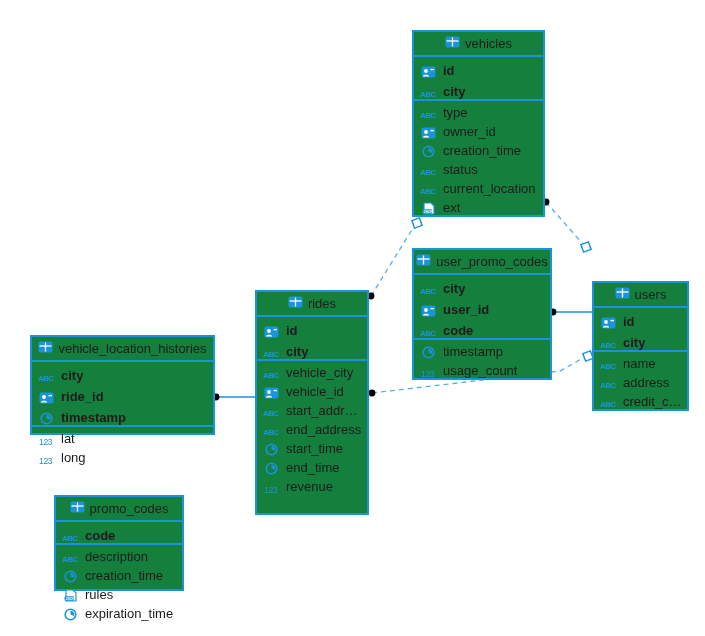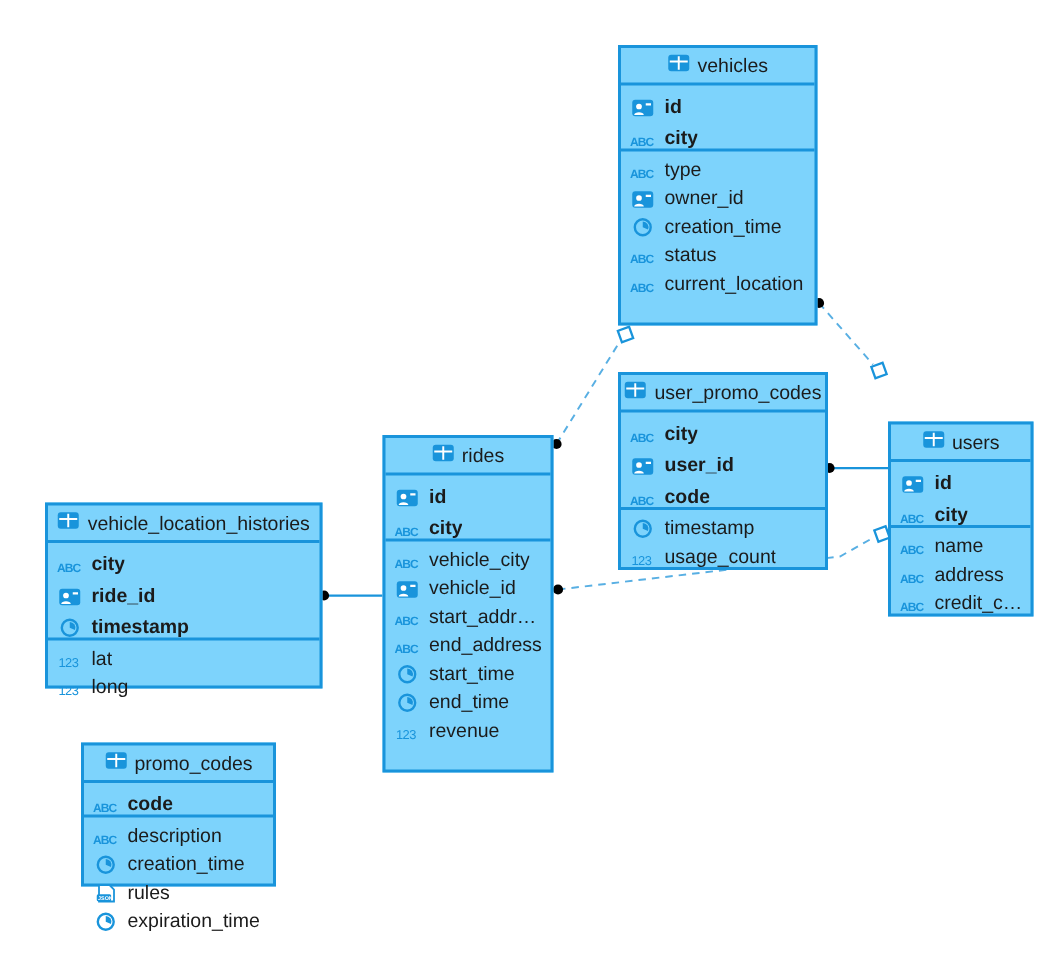--- a/index.html
+++ b/index.html
@@ -5,21 +5,21 @@
   :root{
     --blue:#1994DB;
     --dash:#58AFE3;
     --text:#1b1b1b;
   }
   html,body{margin:0;padding:0;background:#fff;}
   body{font-family:"Liberation Sans",sans-serif;}
   #canvas{position:relative;width:705px;height:636px;background:#fff;overflow:hidden;}
   #conn-layer{position:absolute;left:0;top:0;z-index:1;}
   .db-table{
-    position:absolute;background:#7dd3fc;border:2px solid var(--blue);
+    position:absolute;background:#15803d;border:2px solid var(--blue);
     box-sizing:border-box;z-index:2;
   }
   .tbl-header{
     height:25px;box-sizing:border-box;border-bottom:2px solid var(--blue);
     display:flex;align-items:center;justify-content:center;gap:5px;
     font-size:13px;font-weight:500;color:var(--text);white-space:nowrap;
   }
   .section{display:block;}
   .section-fields{border-top:2px solid var(--blue);}
   .row{
@@ -118,334 +118,344 @@
           <span class="lbl">status</span>
         </div>
         <div class="row">
           <span class="icon">
             <svg width="17" height="10" viewBox="0 0 17 10">
               <text x="0" y="8.4" font-size="8" font-weight="bold" fill="#1994DB" font-family="Liberation Sans, sans-serif" letter-spacing="-0.6">ABC</text>
             </svg>
           </span>
           <span class="lbl">current_location</span>
         </div>
-      </div>
-    </div>
-    <div class="db-table" style="left: 412px; top: 248px; width: 140px; height: 132px;">
-      <div class="tbl-header">
-        <span class="hicon"><svg width="15" height="12" viewBox="0 0 15 12">
-            <rect x="0.5" y="0.5" width="14" height="11" rx="2" fill="#1994DB"></rect>
-            <line x1="1.5" y1="5" x2="13.5" y2="5" stroke="#fff" stroke-width="1.3"></line>
-            <line x1="7.5" y1="1.5" x2="7.5" y2="10.5" stroke="#fff" stroke-width="1.3"></line>
-          </svg></span>
-        <span>user_promo_codes</span>
-      </div>
-      <div class="section section-pk">
-        <div class="row">
-          <span class="icon">
-            <svg width="17" height="10" viewBox="0 0 17 10">
-              <text x="0" y="8.4" font-size="8" font-weight="bold" fill="#1994DB" font-family="Liberation Sans, sans-serif" letter-spacing="-0.6">ABC</text>
-            </svg>
-          </span>
-          <span class="lbl">city</span>
-        </div>
-        <div class="row">
-          <span class="icon">
-            <svg width="15" height="12" viewBox="0 0 15 12">
-              <rect x="0.5" y="0.5" width="14" height="11" rx="2" fill="#1994DB"></rect>
-              <circle cx="5" cy="5" r="1.9" fill="#fff"></circle>
-              <path d="M1.8 10.6 C1.8 8.2 8.2 8.2 8.2 10.6 Z" fill="#fff"></path>
-              <line x1="9.5" y1="3.6" x2="13" y2="3.6" stroke="#fff" stroke-width="1.4"></line>
-            </svg>
-          </span>
-          <span class="lbl">user_id</span>
-        </div>
-        <div class="row">
-          <span class="icon">
-            <svg width="17" height="10" viewBox="0 0 17 10">
-              <text x="0" y="8.4" font-size="8" font-weight="bold" fill="#1994DB" font-family="Liberation Sans, sans-serif" letter-spacing="-0.6">ABC</text>
-            </svg>
-          </span>
-          <span class="lbl">code</span>
-        </div>
-      </div>
-      <div class="section section-fields">
-        <div class="row">
-          <span class="icon">
-            <svg width="13" height="13" viewBox="0 0 13 13">
-              <circle cx="6.5" cy="6.5" r="5.3" fill="none" stroke="#1994DB" stroke-width="1.6"></circle>
-              <path d="M6.5 6.5 L6.5 2.6 A3.9 3.9 0 0 1 10 8 Z" fill="#1994DB"></path>
-            </svg>
-          </span>
-          <span class="lbl">timestamp</span>
-        </div>
-        <div class="row">
-          <span class="icon">
-            <svg width="15" height="10" viewBox="0 0 15 10">
-              <text x="0" y="8.6" font-size="8.6" fill="#1994DB" font-family="Liberation Sans, sans-serif" letter-spacing="-0.4">123</text>
-            </svg>
-          </span>
-          <span class="lbl">usage_count</span>
-        </div>
-      </div>
-    </div>
-    <div class="db-table" style="left: 592px; top: 248px; width: 97px; height: 130px; margin-top: 33px;">
-      <div class="tbl-header">
-        <span class="hicon"><svg width="15" height="12" viewBox="0 0 15 12">
-            <rect x="0.5" y="0.5" width="14" height="11" rx="2" fill="#1994DB"></rect>
-            <line x1="1.5" y1="5" x2="13.5" y2="5" stroke="#fff" stroke-width="1.3"></line>
-            <line x1="7.5" y1="1.5" x2="7.5" y2="10.5" stroke="#fff" stroke-width="1.3"></line>
-          </svg></span>
-        <span>users</span>
-      </div>
-      <div class="section section-pk">
-        <div class="row">
-          <span class="icon">
-            <svg width="15" height="12" viewBox="0 0 15 12">
-              <rect x="0.5" y="0.5" width="14" height="11" rx="2" fill="#1994DB"></rect>
-              <circle cx="5" cy="5" r="1.9" fill="#fff"></circle>
-              <path d="M1.8 10.6 C1.8 8.2 8.2 8.2 8.2 10.6 Z" fill="#fff"></path>
-              <line x1="9.5" y1="3.6" x2="13" y2="3.6" stroke="#fff" stroke-width="1.4"></line>
-            </svg>
-          </span>
-          <span class="lbl">id</span>
-        </div>
-        <div class="row">
-          <span class="icon">
-            <svg width="17" height="10" viewBox="0 0 17 10">
-              <text x="0" y="8.4" font-size="8" font-weight="bold" fill="#1994DB" font-family="Liberation Sans, sans-serif" letter-spacing="-0.6">ABC</text>
-            </svg>
-          </span>
-          <span class="lbl">city</span>
-        </div>
-      </div>
-      <div class="section section-fields">
-        <div class="row">
-          <span class="icon">
-            <svg width="17" height="10" viewBox="0 0 17 10">
-              <text x="0" y="8.4" font-size="8" font-weight="bold" fill="#1994DB" font-family="Liberation Sans, sans-serif" letter-spacing="-0.6">ABC</text>
-            </svg>
-          </span>
-          <span class="lbl">name</span>
-        </div>
-        <div class="row">
-          <span class="icon">
-            <svg width="17" height="10" viewBox="0 0 17 10">
-              <text x="0" y="8.4" font-size="8" font-weight="bold" fill="#1994DB" font-family="Liberation Sans, sans-serif" letter-spacing="-0.6">ABC</text>
-            </svg>
-          </span>
-          <span class="lbl">address</span>
-        </div>
-        <div class="row">
-          <span class="icon">
-            <svg width="17" height="10" viewBox="0 0 17 10">
-              <text x="0" y="8.4" font-size="8" font-weight="bold" fill="#1994DB" font-family="Liberation Sans, sans-serif" letter-spacing="-0.6">ABC</text>
-            </svg>
-          </span>
-          <span class="lbl">credit_card</span>
-        </div>
-      </div>
-    </div>
-    <div class="db-table" style="left: 255px; top: 290px; width: 114px; height: 225px;">
-      <div class="tbl-header">
-        <span class="hicon"><svg width="15" height="12" viewBox="0 0 15 12">
-            <rect x="0.5" y="0.5" width="14" height="11" rx="2" fill="#1994DB"></rect>
-            <line x1="1.5" y1="5" x2="13.5" y2="5" stroke="#fff" stroke-width="1.3"></line>
-            <line x1="7.5" y1="1.5" x2="7.5" y2="10.5" stroke="#fff" stroke-width="1.3"></line>
-          </svg></span>
-        <span>rides</span>
-      </div>
-      <div class="section section-pk">
-        <div class="row">
-          <span class="icon">
-            <svg width="15" height="12" viewBox="0 0 15 12">
-              <rect x="0.5" y="0.5" width="14" height="11" rx="2" fill="#1994DB"></rect>
-              <circle cx="5" cy="5" r="1.9" fill="#fff"></circle>
-              <path d="M1.8 10.6 C1.8 8.2 8.2 8.2 8.2 10.6 Z" fill="#fff"></path>
-              <line x1="9.5" y1="3.6" x2="13" y2="3.6" stroke="#fff" stroke-width="1.4"></line>
-            </svg>
-          </span>
-          <span class="lbl">id</span>
-        </div>
-        <div class="row">
-          <span class="icon">
-            <svg width="17" height="10" viewBox="0 0 17 10">
-              <text x="0" y="8.4" font-size="8" font-weight="bold" fill="#1994DB" font-family="Liberation Sans, sans-serif" letter-spacing="-0.6">ABC</text>
-            </svg>
-          </span>
-          <span class="lbl">city</span>
-        </div>
-      </div>
-      <div class="section section-fields">
-        <div class="row">
-          <span class="icon">
-            <svg width="17" height="10" viewBox="0 0 17 10">
-              <text x="0" y="8.4" font-size="8" font-weight="bold" fill="#1994DB" font-family="Liberation Sans, sans-serif" letter-spacing="-0.6">ABC</text>
-            </svg>
-          </span>
-          <span class="lbl">vehicle_city</span>
-        </div>
-        <div class="row">
-          <span class="icon">
-            <svg width="15" height="12" viewBox="0 0 15 12">
-              <rect x="0.5" y="0.5" width="14" height="11" rx="2" fill="#1994DB"></rect>
-              <circle cx="5" cy="5" r="1.9" fill="#fff"></circle>
-              <path d="M1.8 10.6 C1.8 8.2 8.2 8.2 8.2 10.6 Z" fill="#fff"></path>
-              <line x1="9.5" y1="3.6" x2="13" y2="3.6" stroke="#fff" stroke-width="1.4"></line>
-            </svg>
-          </span>
-          <span class="lbl">vehicle_id</span>
-        </div>
-        <div class="row">
-          <span class="icon">
-            <svg width="17" height="10" viewBox="0 0 17 10">
-              <text x="0" y="8.4" font-size="8" font-weight="bold" fill="#1994DB" font-family="Liberation Sans, sans-serif" letter-spacing="-0.6">ABC</text>
-            </svg>
-          </span>
-          <span class="lbl">start_address</span>
-        </div>
-        <div class="row">
-          <span class="icon">
-            <svg width="17" height="10" viewBox="0 0 17 10">
-              <text x="0" y="8.4" font-size="8" font-weight="bold" fill="#1994DB" font-family="Liberation Sans, sans-serif" letter-spacing="-0.6">ABC</text>
-            </svg>
-          </span>
-          <span class="lbl">end_address</span>
-        </div>
-        <div class="row">
-          <span class="icon">
-            <svg width="13" height="13" viewBox="0 0 13 13">
-              <circle cx="6.5" cy="6.5" r="5.3" fill="none" stroke="#1994DB" stroke-width="1.6"></circle>
-              <path d="M6.5 6.5 L6.5 2.6 A3.9 3.9 0 0 1 10 8 Z" fill="#1994DB"></path>
-            </svg>
-          </span>
-          <span class="lbl">start_time</span>
-        </div>
-        <div class="row">
-          <span class="icon">
-            <svg width="13" height="13" viewBox="0 0 13 13">
-              <circle cx="6.5" cy="6.5" r="5.3" fill="none" stroke="#1994DB" stroke-width="1.6"></circle>
-              <path d="M6.5 6.5 L6.5 2.6 A3.9 3.9 0 0 1 10 8 Z" fill="#1994DB"></path>
-            </svg>
-          </span>
-          <span class="lbl">end_time</span>
-        </div>
-        <div class="row">
-          <span class="icon">
-            <svg width="15" height="10" viewBox="0 0 15 10">
-              <text x="0" y="8.6" font-size="8.6" fill="#1994DB" font-family="Liberation Sans, sans-serif" letter-spacing="-0.4">123</text>
-            </svg>
-          </span>
-          <span class="lbl">revenue</span>
-        </div>
-      </div>
-    </div>
-    <div class="db-table" style="left: 30px; top: 335px; width: 185px; height: 124px;">
-      <div class="tbl-header">
-        <span class="hicon"><svg width="15" height="12" viewBox="0 0 15 12">
-            <rect x="0.5" y="0.5" width="14" height="11" rx="2" fill="#1994DB"></rect>
-            <line x1="1.5" y1="5" x2="13.5" y2="5" stroke="#fff" stroke-width="1.3"></line>
-            <line x1="7.5" y1="1.5" x2="7.5" y2="10.5" stroke="#fff" stroke-width="1.3"></line>
-          </svg></span>
-        <span>vehicle_location_histories</span>
-      </div>
-      <div class="section section-pk">
-        <div class="row">
-          <span class="icon">
-            <svg width="17" height="10" viewBox="0 0 17 10">
-              <text x="0" y="8.4" font-size="8" font-weight="bold" fill="#1994DB" font-family="Liberation Sans, sans-serif" letter-spacing="-0.6">ABC</text>
-            </svg>
-          </span>
-          <span class="lbl">city</span>
-        </div>
-        <div class="row">
-          <span class="icon">
-            <svg width="15" height="12" viewBox="0 0 15 12">
-              <rect x="0.5" y="0.5" width="14" height="11" rx="2" fill="#1994DB"></rect>
-              <circle cx="5" cy="5" r="1.9" fill="#fff"></circle>
-              <path d="M1.8 10.6 C1.8 8.2 8.2 8.2 8.2 10.6 Z" fill="#fff"></path>
-              <line x1="9.5" y1="3.6" x2="13" y2="3.6" stroke="#fff" stroke-width="1.4"></line>
-            </svg>
-          </span>
-          <span class="lbl">ride_id</span>
-        </div>
-        <div class="row">
-          <span class="icon">
-            <svg width="13" height="13" viewBox="0 0 13 13">
-              <circle cx="6.5" cy="6.5" r="5.3" fill="none" stroke="#1994DB" stroke-width="1.6"></circle>
-              <path d="M6.5 6.5 L6.5 2.6 A3.9 3.9 0 0 1 10 8 Z" fill="#1994DB"></path>
-            </svg>
-          </span>
-          <span class="lbl">timestamp</span>
-        </div>
-      </div>
-      <div class="section section-fields">
-        <div class="row">
-          <span class="icon">
-            <svg width="15" height="10" viewBox="0 0 15 10">
-              <text x="0" y="8.6" font-size="8.6" fill="#1994DB" font-family="Liberation Sans, sans-serif" letter-spacing="-0.4">123</text>
-            </svg>
-          </span>
-          <span class="lbl">lat</span>
-        </div>
-        <div class="row">
-          <span class="icon">
-            <svg width="15" height="10" viewBox="0 0 15 10">
-              <text x="0" y="8.6" font-size="8.6" fill="#1994DB" font-family="Liberation Sans, sans-serif" letter-spacing="-0.4">123</text>
-            </svg>
-          </span>
-          <span class="lbl">long</span>
-        </div>
-      </div>
-    </div>
-    <div class="db-table" style="left: 30px; top: 495px; width: 130px; height: 96px; margin-left: 24px;">
-      <div class="tbl-header">
-        <span class="hicon"><svg width="15" height="12" viewBox="0 0 15 12">
-            <rect x="0.5" y="0.5" width="14" height="11" rx="2" fill="#1994DB"></rect>
-            <line x1="1.5" y1="5" x2="13.5" y2="5" stroke="#fff" stroke-width="1.3"></line>
-            <line x1="7.5" y1="1.5" x2="7.5" y2="10.5" stroke="#fff" stroke-width="1.3"></line>
-          </svg></span>
-        <span>promo_codes</span>
-      </div>
-      <div class="section section-pk">
-        <div class="row">
-          <span class="icon">
-            <svg width="17" height="10" viewBox="0 0 17 10">
-              <text x="0" y="8.4" font-size="8" font-weight="bold" fill="#1994DB" font-family="Liberation Sans, sans-serif" letter-spacing="-0.6">ABC</text>
-            </svg>
-          </span>
-          <span class="lbl">code</span>
-        </div>
-      </div>
-      <div class="section section-fields">
-        <div class="row">
-          <span class="icon">
-            <svg width="17" height="10" viewBox="0 0 17 10">
-              <text x="0" y="8.4" font-size="8" font-weight="bold" fill="#1994DB" font-family="Liberation Sans, sans-serif" letter-spacing="-0.6">ABC</text>
-            </svg>
-          </span>
-          <span class="lbl">description</span>
-        </div>
-        <div class="row">
-          <span class="icon">
-            <svg width="13" height="13" viewBox="0 0 13 13">
-              <circle cx="6.5" cy="6.5" r="5.3" fill="none" stroke="#1994DB" stroke-width="1.6"></circle>
-              <path d="M6.5 6.5 L6.5 2.6 A3.9 3.9 0 0 1 10 8 Z" fill="#1994DB"></path>
-            </svg>
-          </span>
-          <span class="lbl">creation_time</span>
-        </div>
         <div class="row">
           <span class="icon">
             <svg width="13" height="13" viewBox="0 0 13 13">
               <path d="M2 1 h7 l3 3 v8 h-10 z" fill="#fff" stroke="#1994DB" stroke-width="1.2"></path>
               <rect x="0.5" y="7.2" width="9.6" height="4.6" rx="1" fill="#1994DB"></rect>
               <text x="1.4" y="10.9" font-size="3.6" font-weight="bold" fill="#fff" font-family="Liberation Sans, sans-serif">JSON</text>
             </svg>
           </span>
+          <span class="lbl">ext</span>
+        </div>
+      </div>
+    </div>
+    <div class="db-table" style="left: 412px; top: 248px; width: 140px; height: 132px;">
+      <div class="tbl-header">
+        <span class="hicon"><svg width="15" height="12" viewBox="0 0 15 12">
+            <rect x="0.5" y="0.5" width="14" height="11" rx="2" fill="#1994DB"></rect>
+            <line x1="1.5" y1="5" x2="13.5" y2="5" stroke="#fff" stroke-width="1.3"></line>
+            <line x1="7.5" y1="1.5" x2="7.5" y2="10.5" stroke="#fff" stroke-width="1.3"></line>
+          </svg></span>
+        <span>user_promo_codes</span>
+      </div>
+      <div class="section section-pk">
+        <div class="row">
+          <span class="icon">
+            <svg width="17" height="10" viewBox="0 0 17 10">
+              <text x="0" y="8.4" font-size="8" font-weight="bold" fill="#1994DB" font-family="Liberation Sans, sans-serif" letter-spacing="-0.6">ABC</text>
+            </svg>
+          </span>
+          <span class="lbl">city</span>
+        </div>
+        <div class="row">
+          <span class="icon">
+            <svg width="15" height="12" viewBox="0 0 15 12">
+              <rect x="0.5" y="0.5" width="14" height="11" rx="2" fill="#1994DB"></rect>
+              <circle cx="5" cy="5" r="1.9" fill="#fff"></circle>
+              <path d="M1.8 10.6 C1.8 8.2 8.2 8.2 8.2 10.6 Z" fill="#fff"></path>
+              <line x1="9.5" y1="3.6" x2="13" y2="3.6" stroke="#fff" stroke-width="1.4"></line>
+            </svg>
+          </span>
+          <span class="lbl">user_id</span>
+        </div>
+        <div class="row">
+          <span class="icon">
+            <svg width="17" height="10" viewBox="0 0 17 10">
+              <text x="0" y="8.4" font-size="8" font-weight="bold" fill="#1994DB" font-family="Liberation Sans, sans-serif" letter-spacing="-0.6">ABC</text>
+            </svg>
+          </span>
+          <span class="lbl">code</span>
+        </div>
+      </div>
+      <div class="section section-fields">
+        <div class="row">
+          <span class="icon">
+            <svg width="13" height="13" viewBox="0 0 13 13">
+              <circle cx="6.5" cy="6.5" r="5.3" fill="none" stroke="#1994DB" stroke-width="1.6"></circle>
+              <path d="M6.5 6.5 L6.5 2.6 A3.9 3.9 0 0 1 10 8 Z" fill="#1994DB"></path>
+            </svg>
+          </span>
+          <span class="lbl">timestamp</span>
+        </div>
+        <div class="row">
+          <span class="icon">
+            <svg width="15" height="10" viewBox="0 0 15 10">
+              <text x="0" y="8.6" font-size="8.6" fill="#1994DB" font-family="Liberation Sans, sans-serif" letter-spacing="-0.4">123</text>
+            </svg>
+          </span>
+          <span class="lbl">usage_count</span>
+        </div>
+      </div>
+    </div>
+    <div class="db-table" style="left: 592px; top: 248px; width: 97px; height: 130px; margin-top: 33px;">
+      <div class="tbl-header">
+        <span class="hicon"><svg width="15" height="12" viewBox="0 0 15 12">
+            <rect x="0.5" y="0.5" width="14" height="11" rx="2" fill="#1994DB"></rect>
+            <line x1="1.5" y1="5" x2="13.5" y2="5" stroke="#fff" stroke-width="1.3"></line>
+            <line x1="7.5" y1="1.5" x2="7.5" y2="10.5" stroke="#fff" stroke-width="1.3"></line>
+          </svg></span>
+        <span>users</span>
+      </div>
+      <div class="section section-pk">
+        <div class="row">
+          <span class="icon">
+            <svg width="15" height="12" viewBox="0 0 15 12">
+              <rect x="0.5" y="0.5" width="14" height="11" rx="2" fill="#1994DB"></rect>
+              <circle cx="5" cy="5" r="1.9" fill="#fff"></circle>
+              <path d="M1.8 10.6 C1.8 8.2 8.2 8.2 8.2 10.6 Z" fill="#fff"></path>
+              <line x1="9.5" y1="3.6" x2="13" y2="3.6" stroke="#fff" stroke-width="1.4"></line>
+            </svg>
+          </span>
+          <span class="lbl">id</span>
+        </div>
+        <div class="row">
+          <span class="icon">
+            <svg width="17" height="10" viewBox="0 0 17 10">
+              <text x="0" y="8.4" font-size="8" font-weight="bold" fill="#1994DB" font-family="Liberation Sans, sans-serif" letter-spacing="-0.6">ABC</text>
+            </svg>
+          </span>
+          <span class="lbl">city</span>
+        </div>
+      </div>
+      <div class="section section-fields">
+        <div class="row">
+          <span class="icon">
+            <svg width="17" height="10" viewBox="0 0 17 10">
+              <text x="0" y="8.4" font-size="8" font-weight="bold" fill="#1994DB" font-family="Liberation Sans, sans-serif" letter-spacing="-0.6">ABC</text>
+            </svg>
+          </span>
+          <span class="lbl">name</span>
+        </div>
+        <div class="row">
+          <span class="icon">
+            <svg width="17" height="10" viewBox="0 0 17 10">
+              <text x="0" y="8.4" font-size="8" font-weight="bold" fill="#1994DB" font-family="Liberation Sans, sans-serif" letter-spacing="-0.6">ABC</text>
+            </svg>
+          </span>
+          <span class="lbl">address</span>
+        </div>
+        <div class="row">
+          <span class="icon">
+            <svg width="17" height="10" viewBox="0 0 17 10">
+              <text x="0" y="8.4" font-size="8" font-weight="bold" fill="#1994DB" font-family="Liberation Sans, sans-serif" letter-spacing="-0.6">ABC</text>
+            </svg>
+          </span>
+          <span class="lbl">credit_card</span>
+        </div>
+      </div>
+    </div>
+    <div class="db-table" style="left: 255px; top: 290px; width: 114px; height: 225px;">
+      <div class="tbl-header">
+        <span class="hicon"><svg width="15" height="12" viewBox="0 0 15 12">
+            <rect x="0.5" y="0.5" width="14" height="11" rx="2" fill="#1994DB"></rect>
+            <line x1="1.5" y1="5" x2="13.5" y2="5" stroke="#fff" stroke-width="1.3"></line>
+            <line x1="7.5" y1="1.5" x2="7.5" y2="10.5" stroke="#fff" stroke-width="1.3"></line>
+          </svg></span>
+        <span>rides</span>
+      </div>
+      <div class="section section-pk">
+        <div class="row">
+          <span class="icon">
+            <svg width="15" height="12" viewBox="0 0 15 12">
+              <rect x="0.5" y="0.5" width="14" height="11" rx="2" fill="#1994DB"></rect>
+              <circle cx="5" cy="5" r="1.9" fill="#fff"></circle>
+              <path d="M1.8 10.6 C1.8 8.2 8.2 8.2 8.2 10.6 Z" fill="#fff"></path>
+              <line x1="9.5" y1="3.6" x2="13" y2="3.6" stroke="#fff" stroke-width="1.4"></line>
+            </svg>
+          </span>
+          <span class="lbl">id</span>
+        </div>
+        <div class="row">
+          <span class="icon">
+            <svg width="17" height="10" viewBox="0 0 17 10">
+              <text x="0" y="8.4" font-size="8" font-weight="bold" fill="#1994DB" font-family="Liberation Sans, sans-serif" letter-spacing="-0.6">ABC</text>
+            </svg>
+          </span>
+          <span class="lbl">city</span>
+        </div>
+      </div>
+      <div class="section section-fields">
+        <div class="row">
+          <span class="icon">
+            <svg width="17" height="10" viewBox="0 0 17 10">
+              <text x="0" y="8.4" font-size="8" font-weight="bold" fill="#1994DB" font-family="Liberation Sans, sans-serif" letter-spacing="-0.6">ABC</text>
+            </svg>
+          </span>
+          <span class="lbl">vehicle_city</span>
+        </div>
+        <div class="row">
+          <span class="icon">
+            <svg width="15" height="12" viewBox="0 0 15 12">
+              <rect x="0.5" y="0.5" width="14" height="11" rx="2" fill="#1994DB"></rect>
+              <circle cx="5" cy="5" r="1.9" fill="#fff"></circle>
+              <path d="M1.8 10.6 C1.8 8.2 8.2 8.2 8.2 10.6 Z" fill="#fff"></path>
+              <line x1="9.5" y1="3.6" x2="13" y2="3.6" stroke="#fff" stroke-width="1.4"></line>
+            </svg>
+          </span>
+          <span class="lbl">vehicle_id</span>
+        </div>
+        <div class="row">
+          <span class="icon">
+            <svg width="17" height="10" viewBox="0 0 17 10">
+              <text x="0" y="8.4" font-size="8" font-weight="bold" fill="#1994DB" font-family="Liberation Sans, sans-serif" letter-spacing="-0.6">ABC</text>
+            </svg>
+          </span>
+          <span class="lbl">start_address</span>
+        </div>
+        <div class="row">
+          <span class="icon">
+            <svg width="17" height="10" viewBox="0 0 17 10">
+              <text x="0" y="8.4" font-size="8" font-weight="bold" fill="#1994DB" font-family="Liberation Sans, sans-serif" letter-spacing="-0.6">ABC</text>
+            </svg>
+          </span>
+          <span class="lbl">end_address</span>
+        </div>
+        <div class="row">
+          <span class="icon">
+            <svg width="13" height="13" viewBox="0 0 13 13">
+              <circle cx="6.5" cy="6.5" r="5.3" fill="none" stroke="#1994DB" stroke-width="1.6"></circle>
+              <path d="M6.5 6.5 L6.5 2.6 A3.9 3.9 0 0 1 10 8 Z" fill="#1994DB"></path>
+            </svg>
+          </span>
+          <span class="lbl">start_time</span>
+        </div>
+        <div class="row">
+          <span class="icon">
+            <svg width="13" height="13" viewBox="0 0 13 13">
+              <circle cx="6.5" cy="6.5" r="5.3" fill="none" stroke="#1994DB" stroke-width="1.6"></circle>
+              <path d="M6.5 6.5 L6.5 2.6 A3.9 3.9 0 0 1 10 8 Z" fill="#1994DB"></path>
+            </svg>
+          </span>
+          <span class="lbl">end_time</span>
+        </div>
+        <div class="row">
+          <span class="icon">
+            <svg width="15" height="10" viewBox="0 0 15 10">
+              <text x="0" y="8.6" font-size="8.6" fill="#1994DB" font-family="Liberation Sans, sans-serif" letter-spacing="-0.4">123</text>
+            </svg>
+          </span>
+          <span class="lbl">revenue</span>
+        </div>
+      </div>
+    </div>
+    <div class="db-table" style="left: 30px; top: 335px; width: 185px; height: 100px;">
+      <div class="tbl-header">
+        <span class="hicon"><svg width="15" height="12" viewBox="0 0 15 12">
+            <rect x="0.5" y="0.5" width="14" height="11" rx="2" fill="#1994DB"></rect>
+            <line x1="1.5" y1="5" x2="13.5" y2="5" stroke="#fff" stroke-width="1.3"></line>
+            <line x1="7.5" y1="1.5" x2="7.5" y2="10.5" stroke="#fff" stroke-width="1.3"></line>
+          </svg></span>
+        <span>vehicle_location_histories</span>
+      </div>
+      <div class="section section-pk">
+        <div class="row">
+          <span class="icon">
+            <svg width="17" height="10" viewBox="0 0 17 10">
+              <text x="0" y="8.4" font-size="8" font-weight="bold" fill="#1994DB" font-family="Liberation Sans, sans-serif" letter-spacing="-0.6">ABC</text>
+            </svg>
+          </span>
+          <span class="lbl">city</span>
+        </div>
+        <div class="row">
+          <span class="icon">
+            <svg width="15" height="12" viewBox="0 0 15 12">
+              <rect x="0.5" y="0.5" width="14" height="11" rx="2" fill="#1994DB"></rect>
+              <circle cx="5" cy="5" r="1.9" fill="#fff"></circle>
+              <path d="M1.8 10.6 C1.8 8.2 8.2 8.2 8.2 10.6 Z" fill="#fff"></path>
+              <line x1="9.5" y1="3.6" x2="13" y2="3.6" stroke="#fff" stroke-width="1.4"></line>
+            </svg>
+          </span>
+          <span class="lbl">ride_id</span>
+        </div>
+        <div class="row">
+          <span class="icon">
+            <svg width="13" height="13" viewBox="0 0 13 13">
+              <circle cx="6.5" cy="6.5" r="5.3" fill="none" stroke="#1994DB" stroke-width="1.6"></circle>
+              <path d="M6.5 6.5 L6.5 2.6 A3.9 3.9 0 0 1 10 8 Z" fill="#1994DB"></path>
+            </svg>
+          </span>
+          <span class="lbl">timestamp</span>
+        </div>
+      </div>
+      <div class="section section-fields">
+        <div class="row">
+          <span class="icon">
+            <svg width="15" height="10" viewBox="0 0 15 10">
+              <text x="0" y="8.6" font-size="8.6" fill="#1994DB" font-family="Liberation Sans, sans-serif" letter-spacing="-0.4">123</text>
+            </svg>
+          </span>
+          <span class="lbl">lat</span>
+        </div>
+        <div class="row">
+          <span class="icon">
+            <svg width="15" height="10" viewBox="0 0 15 10">
+              <text x="0" y="8.6" font-size="8.6" fill="#1994DB" font-family="Liberation Sans, sans-serif" letter-spacing="-0.4">123</text>
+            </svg>
+          </span>
+          <span class="lbl">long</span>
+        </div>
+      </div>
+    </div>
+    <div class="db-table" style="left: 30px; top: 495px; width: 130px; height: 96px; margin-left: 24px;">
+      <div class="tbl-header">
+        <span class="hicon"><svg width="15" height="12" viewBox="0 0 15 12">
+            <rect x="0.5" y="0.5" width="14" height="11" rx="2" fill="#1994DB"></rect>
+            <line x1="1.5" y1="5" x2="13.5" y2="5" stroke="#fff" stroke-width="1.3"></line>
+            <line x1="7.5" y1="1.5" x2="7.5" y2="10.5" stroke="#fff" stroke-width="1.3"></line>
+          </svg></span>
+        <span>promo_codes</span>
+      </div>
+      <div class="section section-pk">
+        <div class="row">
+          <span class="icon">
+            <svg width="17" height="10" viewBox="0 0 17 10">
+              <text x="0" y="8.4" font-size="8" font-weight="bold" fill="#1994DB" font-family="Liberation Sans, sans-serif" letter-spacing="-0.6">ABC</text>
+            </svg>
+          </span>
+          <span class="lbl">code</span>
+        </div>
+      </div>
+      <div class="section section-fields">
+        <div class="row">
+          <span class="icon">
+            <svg width="17" height="10" viewBox="0 0 17 10">
+              <text x="0" y="8.4" font-size="8" font-weight="bold" fill="#1994DB" font-family="Liberation Sans, sans-serif" letter-spacing="-0.6">ABC</text>
+            </svg>
+          </span>
+          <span class="lbl">description</span>
+        </div>
+        <div class="row">
+          <span class="icon">
+            <svg width="13" height="13" viewBox="0 0 13 13">
+              <circle cx="6.5" cy="6.5" r="5.3" fill="none" stroke="#1994DB" stroke-width="1.6"></circle>
+              <path d="M6.5 6.5 L6.5 2.6 A3.9 3.9 0 0 1 10 8 Z" fill="#1994DB"></path>
+            </svg>
+          </span>
+          <span class="lbl">creation_time</span>
+        </div>
+        <div class="row">
+          <span class="icon">
+            <svg width="13" height="13" viewBox="0 0 13 13">
+              <path d="M2 1 h7 l3 3 v8 h-10 z" fill="#fff" stroke="#1994DB" stroke-width="1.2"></path>
+              <rect x="0.5" y="7.2" width="9.6" height="4.6" rx="1" fill="#1994DB"></rect>
+              <text x="1.4" y="10.9" font-size="3.6" font-weight="bold" fill="#fff" font-family="Liberation Sans, sans-serif">JSON</text>
+            </svg>
+          </span>
           <span class="lbl">rules</span>
         </div>
         <div class="row">
           <span class="icon">
             <svg width="13" height="13" viewBox="0 0 13 13">
               <circle cx="6.5" cy="6.5" r="5.3" fill="none" stroke="#1994DB" stroke-width="1.6"></circle>
               <path d="M6.5 6.5 L6.5 2.6 A3.9 3.9 0 0 1 10 8 Z" fill="#1994DB"></path>
             </svg>
           </span>
           <span class="lbl">expiration_time</span>

